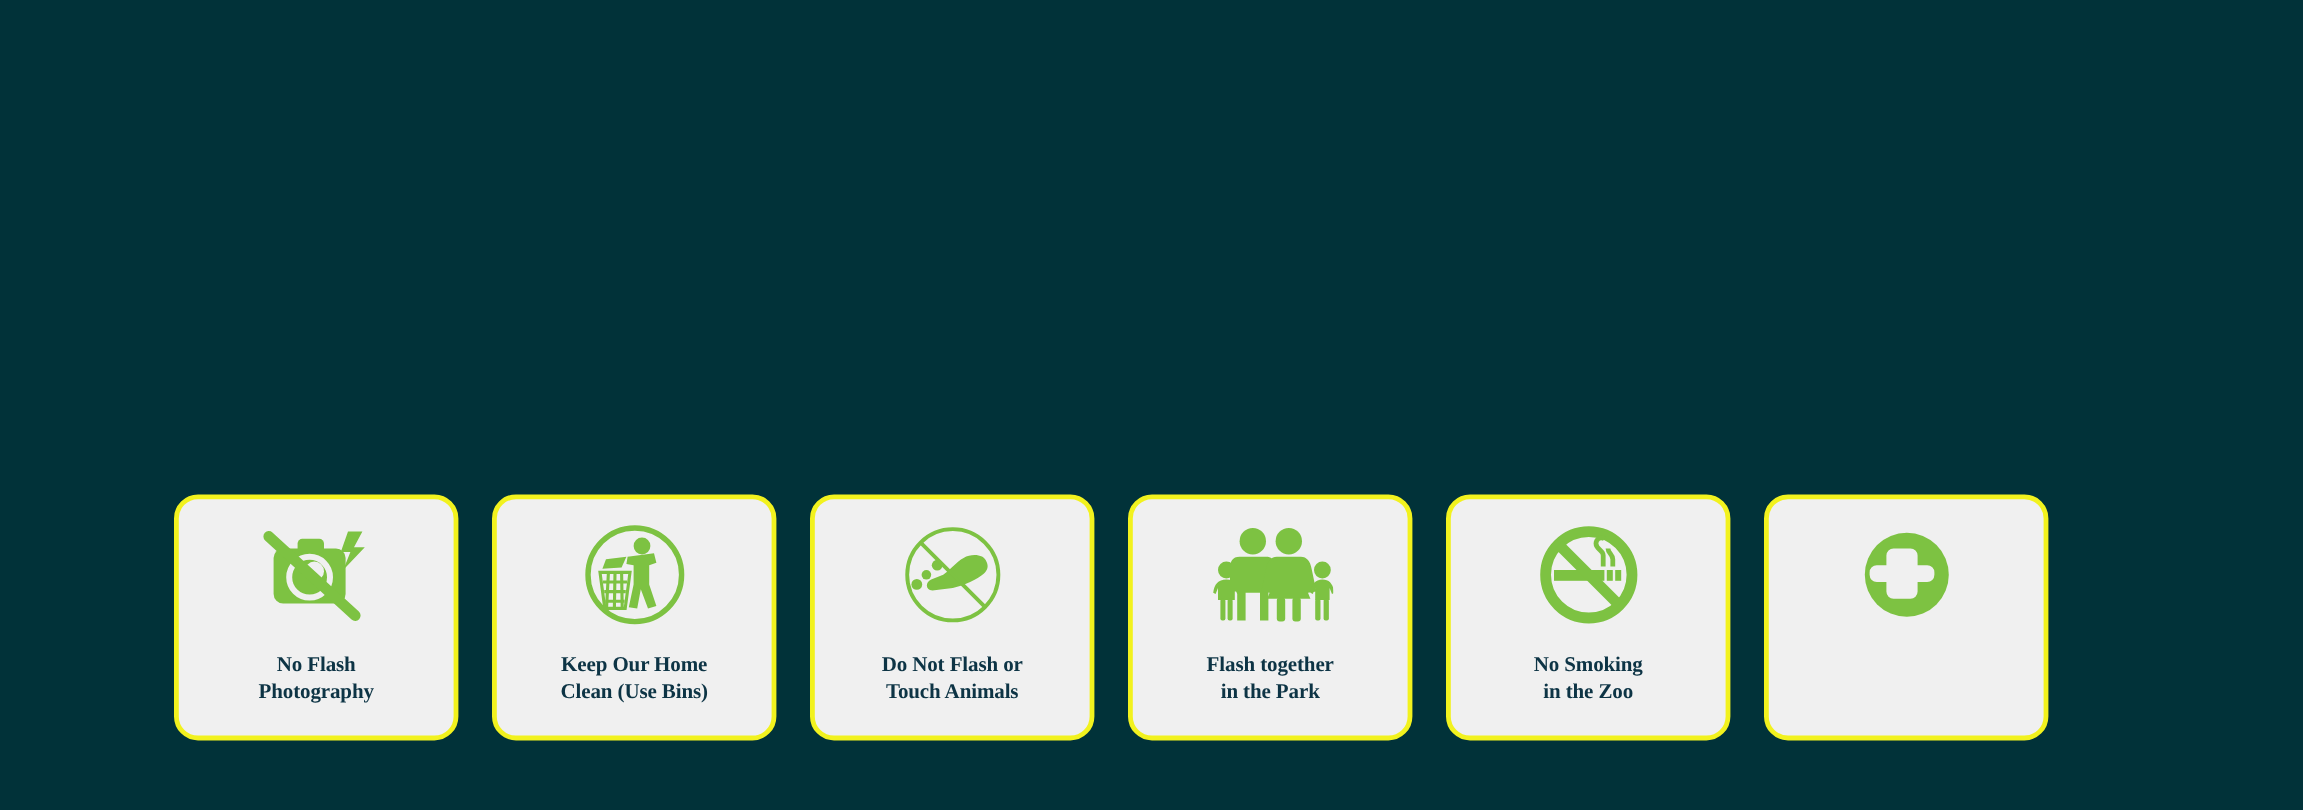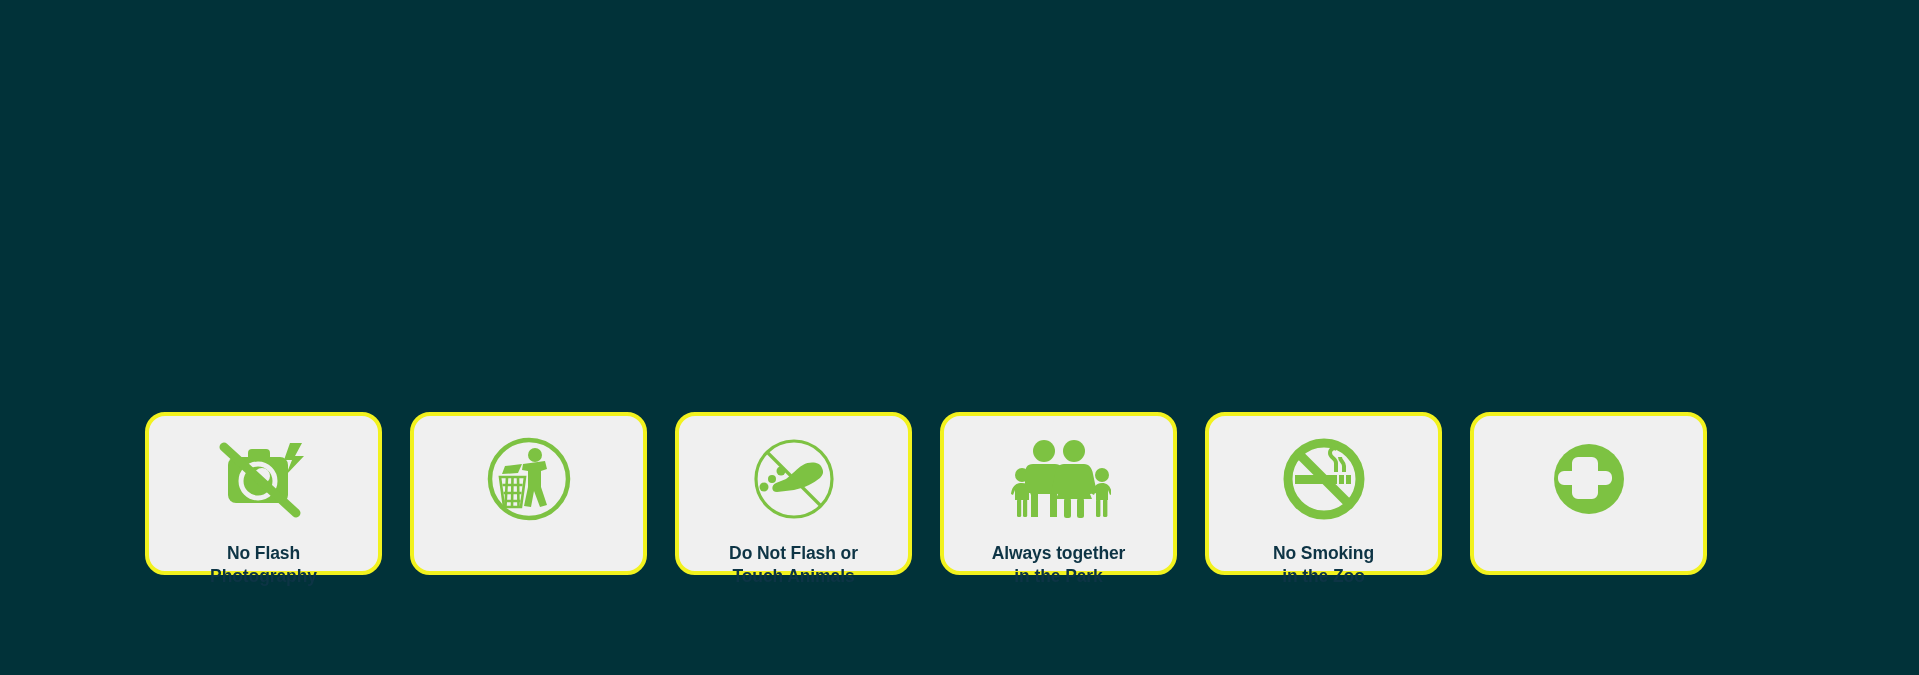--- a/index.html
+++ b/index.html
@@ -17,30 +17,31 @@
   #rules-strip {
     position: absolute;
     left: 145px;
     top: 412px;
     display: flex;
     gap: 28px;
     align-items: flex-start;
   }
   .rule-card {
     width: 237px;
-    height: 163px;
+    height: 205px;
     box-sizing: border-box;
     background: #f0f0f0;
     border: 4px solid #f2f21e;
     border-radius: 20px;
     display: flex;
     flex-direction: column;
     align-items: center;
     justify-content: flex-start;
     padding-top: 16px;
+    font-family: Liberation Serif, serif;
   }
   .rule-icon {
     width: 104px;
     height: 94px;
     display: flex;
     align-items: center;
     justify-content: center;
     flex: 0 0 auto;
   }
   .rule-icon svg {
@@ -90,20 +91,22 @@
           <path d="M40 29 L62 26 L64 34 L58 36 L58 52 L64 70 L57 72 L51 56 L48 72 L41 71 L45 52 L45 36 L39 35 Z"></path>
           <path d="M22 31 L39 29 L35 38 L19 39 Z"></path>
         </g>
         <g fill="none" stroke="#7dc242" stroke-width="2.6">
           <path d="M17 42 L42 42 L38 72 L21 72 Z"></path>
           <path d="M19.5 50 L39.5 50 M20.5 58 L38.5 58 M21.5 66 L37.5 66"></path>
           <path d="M24 42.5 L22.5 71 M29.5 42.5 L29 71 M35 42.5 L35.5 71"></path>
         </g>
       </svg>
     </div>
+    <div class="rule-label">Keep Our Home
+Clean (Use Bins)</div>
   </div>
 
   <div class="rule-card">
     <div class="rule-icon">
       <svg width="92" height="88" viewBox="0 0 92 88">
         <circle cx="46" cy="44" r="38" fill="none" stroke="#7dc242" stroke-width="3.2"></circle>
         <g fill="#7dc242">
           <path d="M74 33 C72 27 62 26 55 30 C49 33 44 40 38 44 L28 48 C23 50 23 57 29 57 L46 55 C56 53 66 48 72 43 C75 40 76 37 74 33 Z"></path>
           <circle cx="33" cy="36" r="4.5"></circle>
           <circle cx="24" cy="44" r="4"></circle>
@@ -134,21 +137,21 @@
           <rect x="57" y="61" width="7" height="20" rx="2.5"></rect>
           <rect x="70" y="61" width="7" height="20" rx="2.5"></rect>
 
           <circle cx="95" cy="38" r="7"></circle>
           <path d="M95 46 C89 46 86 50 85 57 L87 58 L89 53 L89 63 L101 63 L101 53 L103 58 L105 57 C104 50 101 46 95 46 Z"></path>
           <rect x="89" y="62" width="4.4" height="18" rx="1.6"></rect>
           <rect x="96" y="62" width="4.4" height="18" rx="1.6"></rect>
         </g>
       </svg>
     </div>
-    <div class="rule-label">Always together
+    <div class="rule-label">Flash together
 in the Park</div>
   </div>
 
   <div class="rule-card">
     <div class="rule-icon">
       <svg width="90" height="88" viewBox="0 0 90 88">
         <circle cx="45" cy="44" r="36" fill="none" stroke="#7dc242" stroke-width="9"></circle>
         <g fill="#7dc242">
           <rect x="16" y="40" width="42" height="9"></rect>
           <rect x="60" y="40" width="5" height="9"></rect>

